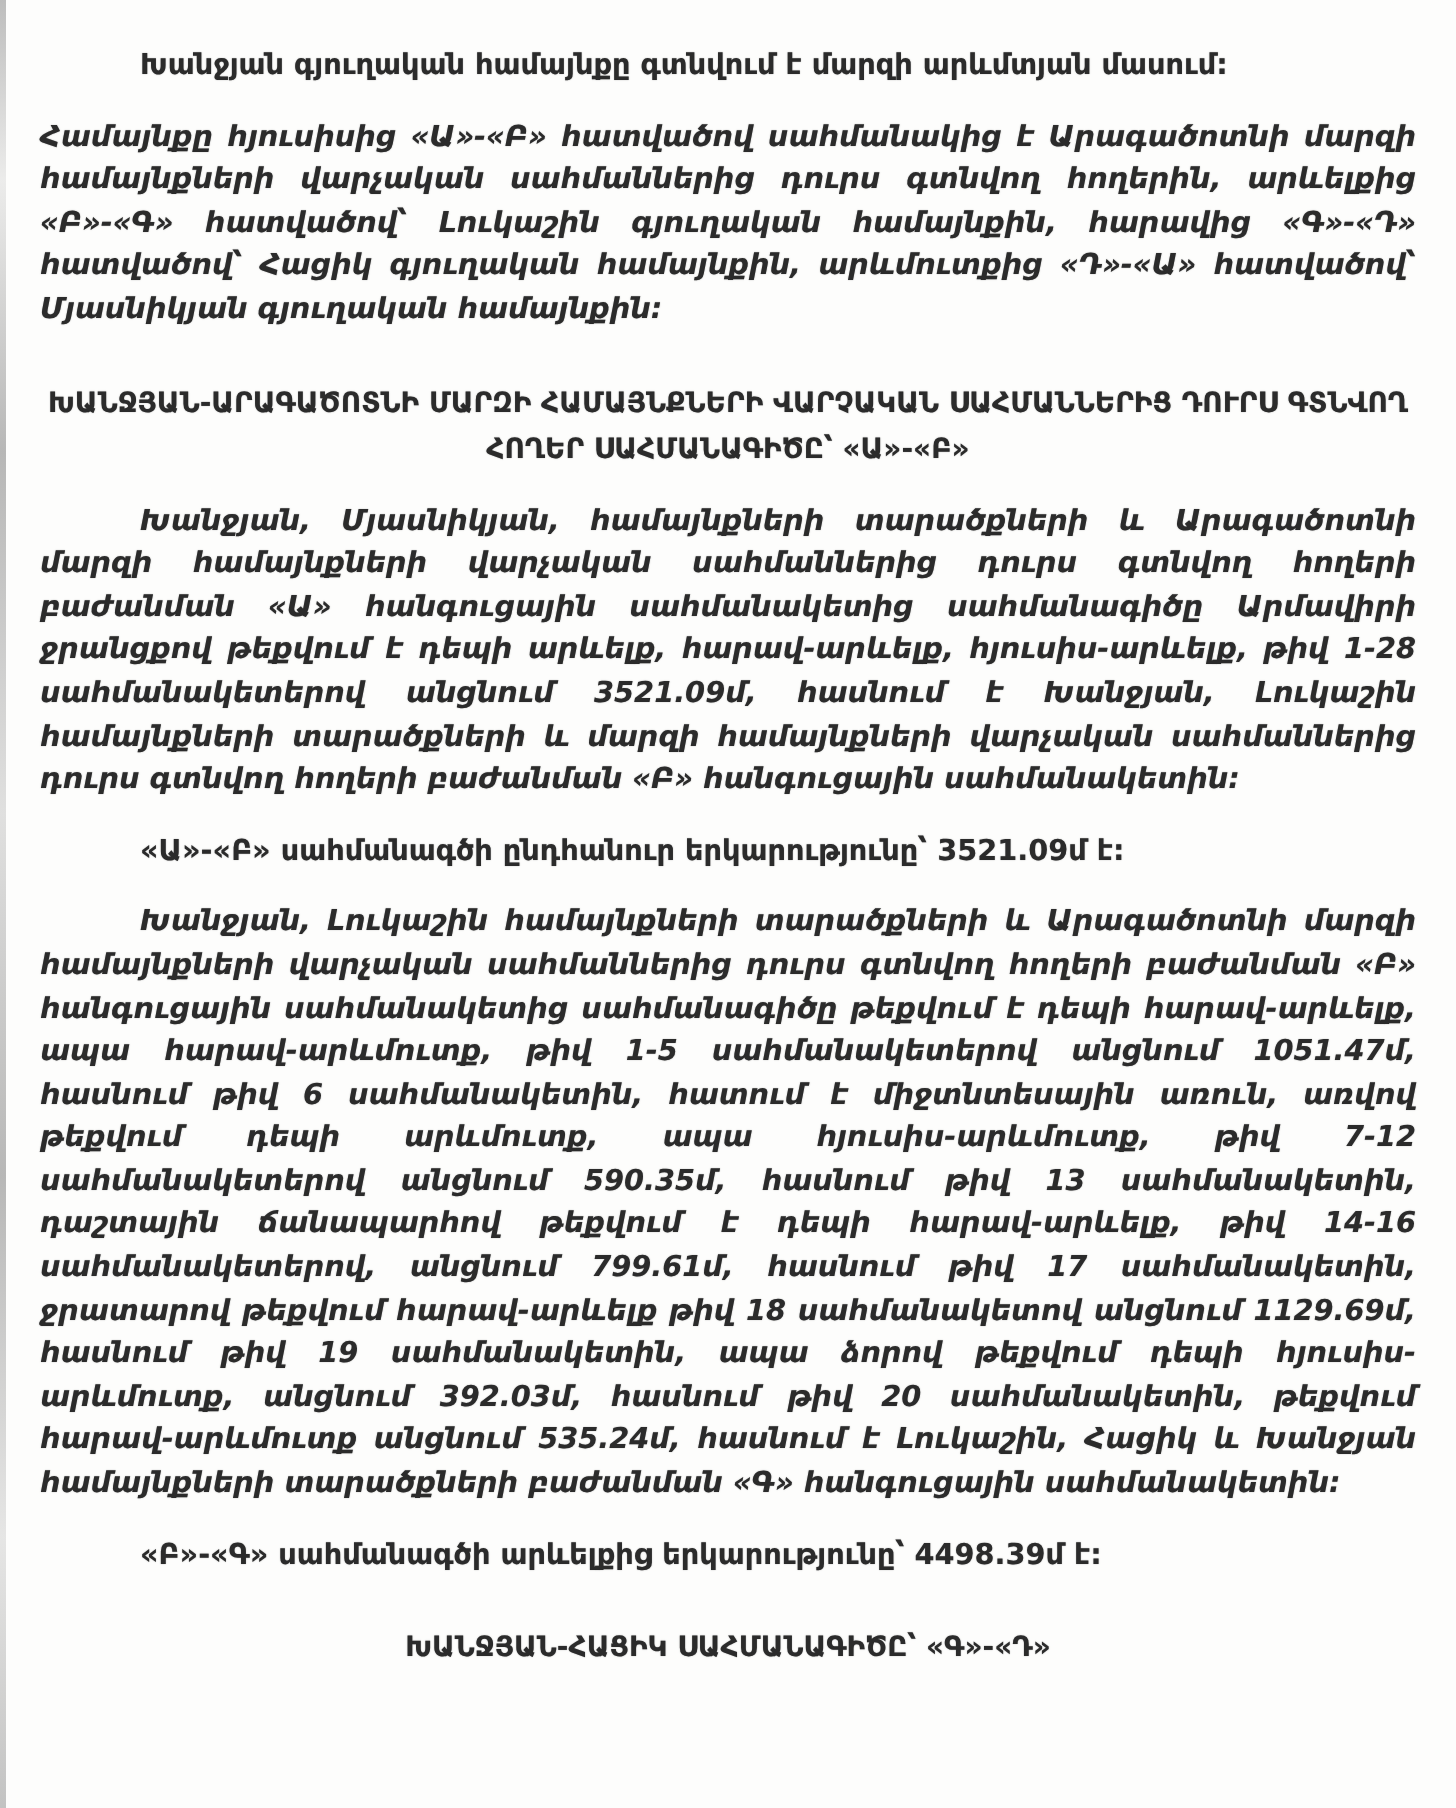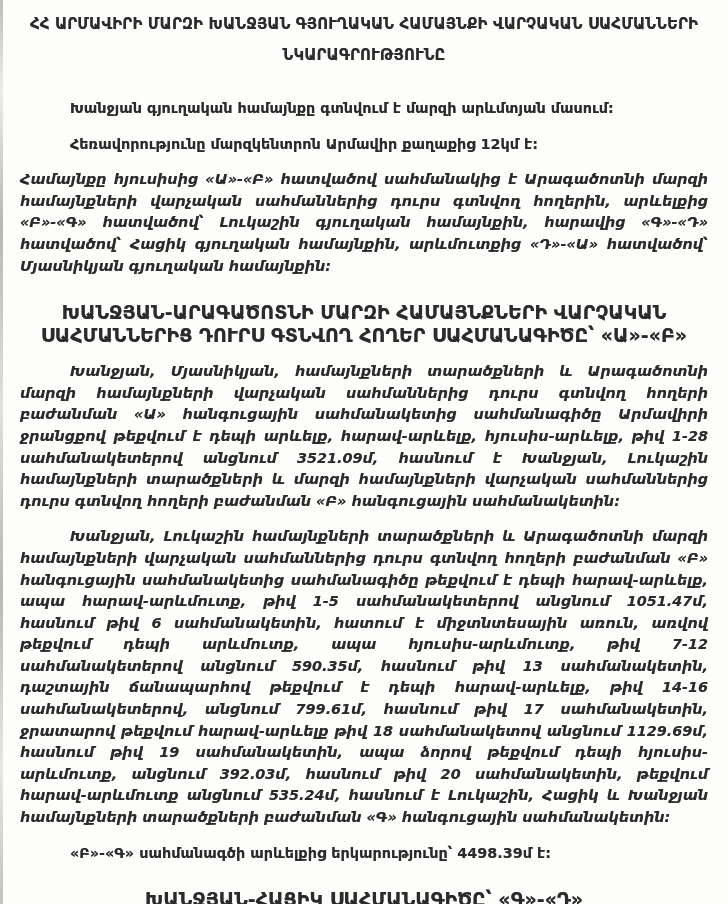--- a/index.html
+++ b/index.html
@@ -36,48 +36,44 @@
     font-size: 15px;
     line-height: 31px;
     letter-spacing: 0.1px;
     margin: 0 4px 27px 4px;
   }
   p { margin: 14px; }
   .body-text { font-size: 14.4px; line-height: 21.6px; }
   .indent { text-indent: 50px; }
   .just { text-align: justify; font-style: italic; }
   .sec-heading {
-    font-size: 19px;
+    font-size: 14px;
     line-height: 23px;
     text-align: center;
     font-weight: 700;
     margin: 24px 8px 13px 8px;
   }
   .total-line { text-indent: 50px; }
 </style>
 </head>
 <body>
 
 <div class="page">
   <div class="scan-edge"></div>
 
-  <div class="doc-title">
-    <div>ՀՀ ԱՐՄԱՎԻՐԻ ՄԱՐԶԻ ԽԱՆՋՅԱՆ ԳՅՈՒՂԱԿԱՆ ՀԱՄԱՅՆՔԻ ՎԱՐՉԱԿԱՆ ՍԱՀՄԱՆՆԵՐԻ</div>
-    <div>ՆԿԱՐԱԳՐՈՒԹՅՈՒՆԸ</div>
-  </div>
 
   <div class="body-text">
     <p class="indent">Խանջյան գյուղական համայնքը գտնվում է մարզի արևմտյան մասում:</p>
-    <p class="indent">Հեռավորությունը մարզկենտրոն Արմավիր քաղաքից 12կմ է:</p>
     <p class="just">Համայնքը հյուսիսից «Ա»-«Բ» հատվածով սահմանակից է Արագածոտնի մարզի համայնքների վարչական սահմաններից դուրս գտնվող հողերին, արևելքից «Բ»-«Գ» հատվածով՝ Լուկաշին գյուղական համայնքին, հարավից «Գ»-«Դ» հատվածով՝ Հացիկ գյուղական համայնքին, արևմուտքից «Դ»-«Ա» հատվածով՝ Մյասնիկյան գյուղական համայնքին:</p>
   </div>
 
   <section>
     <h2 class="sec-heading">ԽԱՆՋՅԱՆ-ԱՐԱԳԱԾՈՏՆԻ ՄԱՐԶԻ ՀԱՄԱՅՆՔՆԵՐԻ ՎԱՐՉԱԿԱՆ ՍԱՀՄԱՆՆԵՐԻՑ ԴՈՒՐՍ ԳՏՆՎՈՂ ՀՈՂԵՐ  ՍԱՀՄԱՆԱԳԻԾԸ՝ «Ա»-«Բ»</h2>
     <p class="body-text just indent">Խանջյան, Մյասնիկյան, համայնքների տարածքների և Արագածոտնի մարզի համայնքների վարչական սահմաններից դուրս գտնվող հողերի  բաժանման «Ա» հանգուցային սահմանակետից սահմանագիծը Արմավիրի ջրանցքով թեքվում է դեպի արևելք, հարավ-արևելք, հյուսիս-արևելք, թիվ 1-28 սահմանակետերով անցնում 3521.09մ, հասնում է Խանջյան, Լուկաշին համայնքների տարածքների և մարզի համայնքների վարչական սահմաններից դուրս գտնվող հողերի բաժանման  «Բ» հանգուցային սահմանակետին:</p>
+    <p class="body-text total-line">«Ա»-«Բ» սահմանագծի ընդհանուր երկարությունը՝ 3521.09մ  է:</p>
   </section>
 
   <section>
     <p class="body-text just indent">Խանջյան, Լուկաշին համայնքների տարածքների և Արագածոտնի մարզի համայնքների վարչական սահմաններից դուրս գտնվող հողերի բաժանման «Բ» հանգուցային սահմանակետից սահմանագիծը թեքվում է դեպի հարավ-արևելք, ապա հարավ-արևմուտք, թիվ 1-5 սահմանակետերով անցնում 1051.47մ, հասնում թիվ 6 սահմանակետին, հատում է միջտնտեսային առուն, առվով թեքվում դեպի արևմուտք, ապա հյուսիս-արևմուտք, թիվ 7-12 սահմանակետերով անցնում 590.35մ, հասնում թիվ 13 սահմանակետին, դաշտային ճանապարհով թեքվում է դեպի հարավ-արևելք, թիվ 14-16 սահմանակետերով, անցնում 799.61մ, հասնում թիվ 17 սահմանակետին, ջրատարով թեքվում հարավ-արևելք թիվ 18 սահմանակետով անցնում 1129.69մ, հասնում թիվ 19 սահմանակետին, ապա ձորով թեքվում դեպի հյուսիս-արևմուտք, անցնում 392.03մ, հասնում թիվ 20 սահմանակետին, թեքվում հարավ-արևմուտք անցնում 535.24մ, հասնում է Լուկաշին, Հացիկ և Խանջյան համայնքների տարածքների բաժանման «Գ» հանգուցային սահմանակետին:</p>
     <p class="body-text total-line">«Բ»-«Գ» սահմանագծի արևելքից երկարությունը՝  4498.39մ է:</p>
   </section>
 
   <section>
     <h2 class="sec-heading">ԽԱՆՋՅԱՆ-ՀԱՑԻԿ  ՍԱՀՄԱՆԱԳԻԾԸ՝ «Գ»-«Դ»</h2>
 

